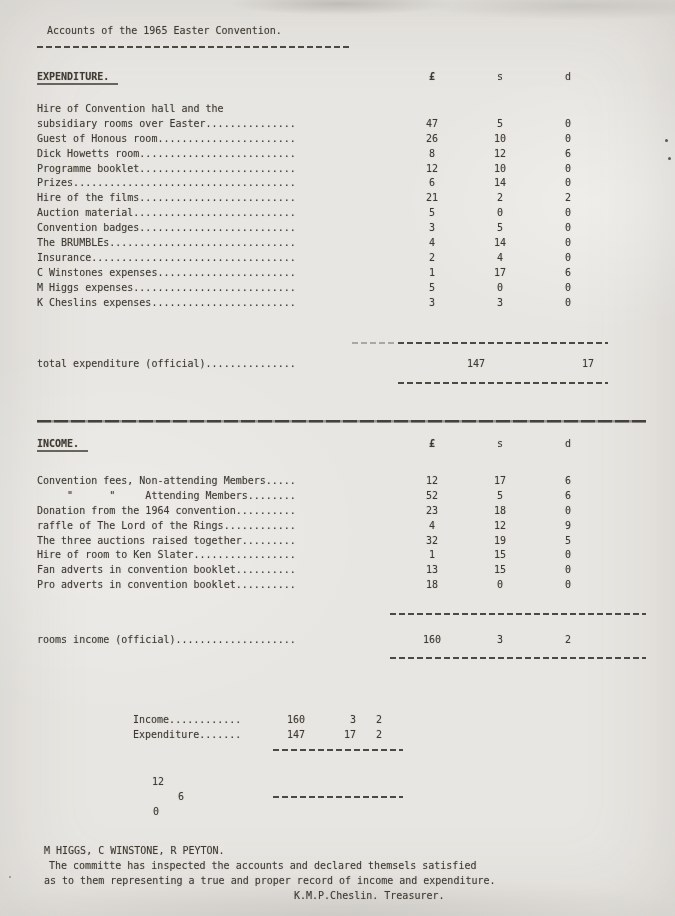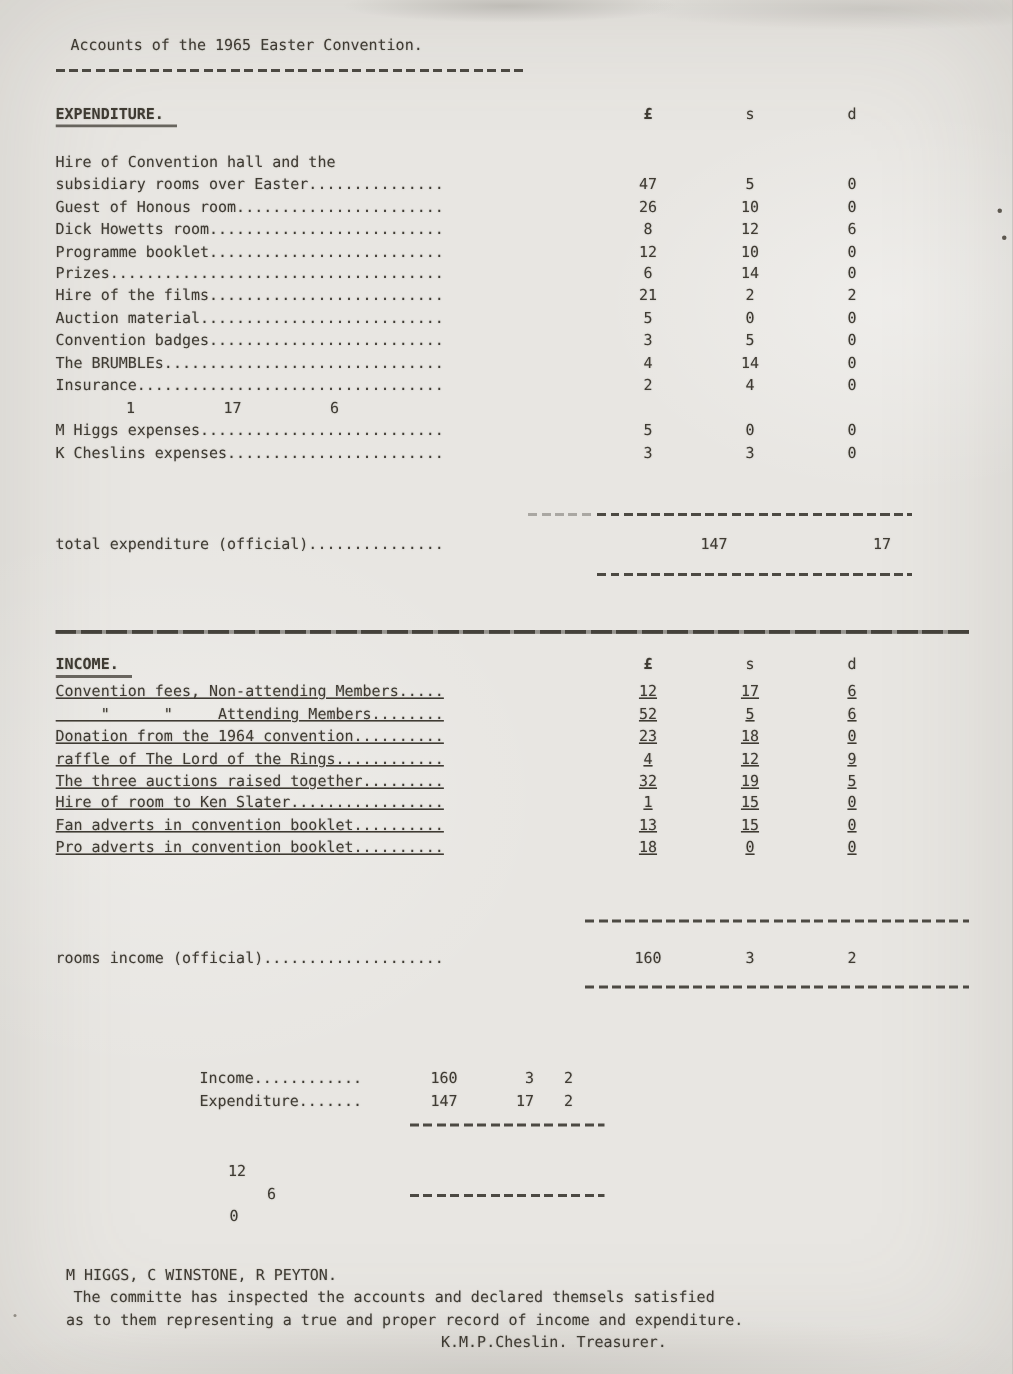--- a/index.html
+++ b/index.html
@@ -127,20 +127,21 @@
       <span class="c">14</span>
       <span class="c">0</span>
     </div>
       <div class="row">
       <span class="lbl">Insurance..................................</span>
       <span class="c c1">2</span>
       <span class="c">4</span>
       <span class="c">0</span>
     </div>
       <div class="row">
+      <span class="lbl">C Winstones expenses.......................</span>
       <span class="c c1">1</span>
       <span class="c">17</span>
       <span class="c">6</span>
     </div>
       <div class="row">
       <span class="lbl">M Higgs expenses...........................</span>
       <span class="c c1">5</span>
       <span class="c">0</span>
       <span class="c">0</span>
     </div>
@@ -165,21 +166,21 @@
 
   <div class="abs divider" style="left:37px;top:420px;width:609px;"></div>
 
   <div class="abs row" style="left:37px;top:437px;">
     <span class="lbl"><span class="sec-h">INCOME.</span></span>
     <span class="c c1 pound">£</span>
     <span class="c">s</span>
     <span class="c">d</span>
   </div>
 
-  <div class="abs" style="left:37px;top:455px;text-decoration:underline;">
+  <div class="abs" style="left:37px;top:474px;">
       <div class="row">
       <span class="lbl">Convention fees, Non-attending Members.....</span>
       <span class="c c1">12</span>
       <span class="c">17</span>
       <span class="c">6</span>
     </div>
       <div class="row">
       <span class="lbl">     "      "     Attending Members........</span>
       <span class="c c1">52</span>
       <span class="c">5</span>

